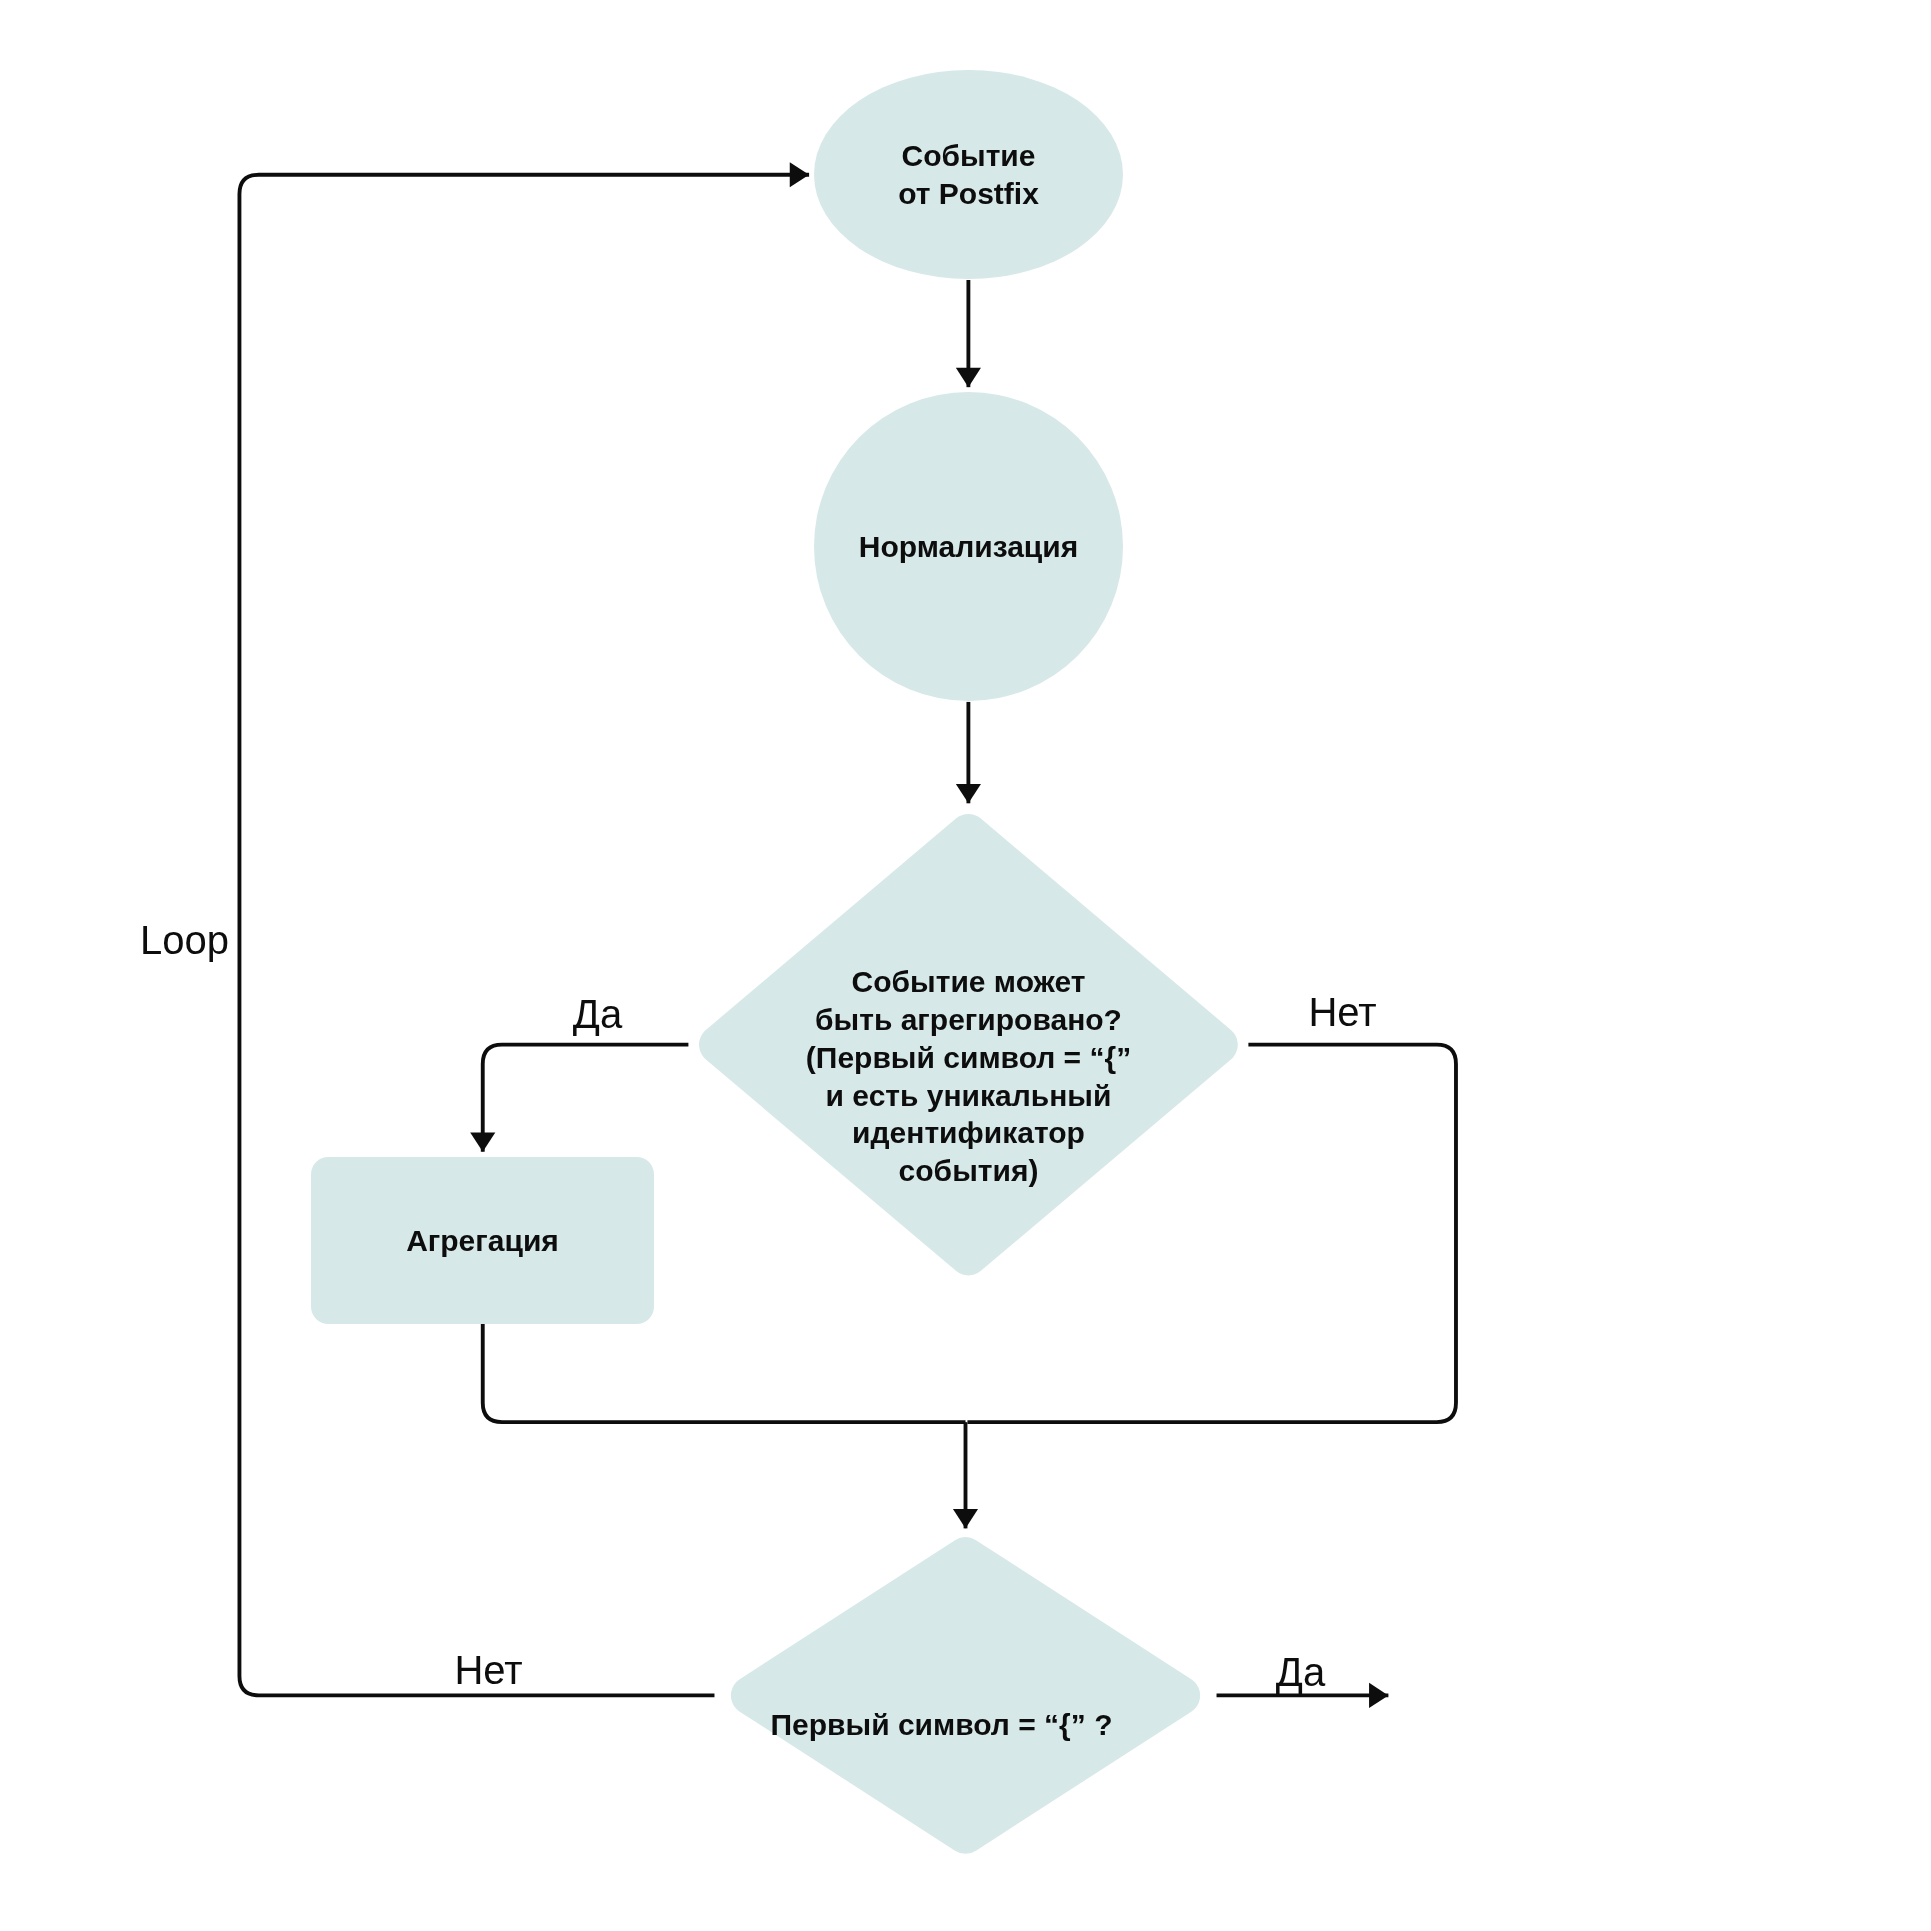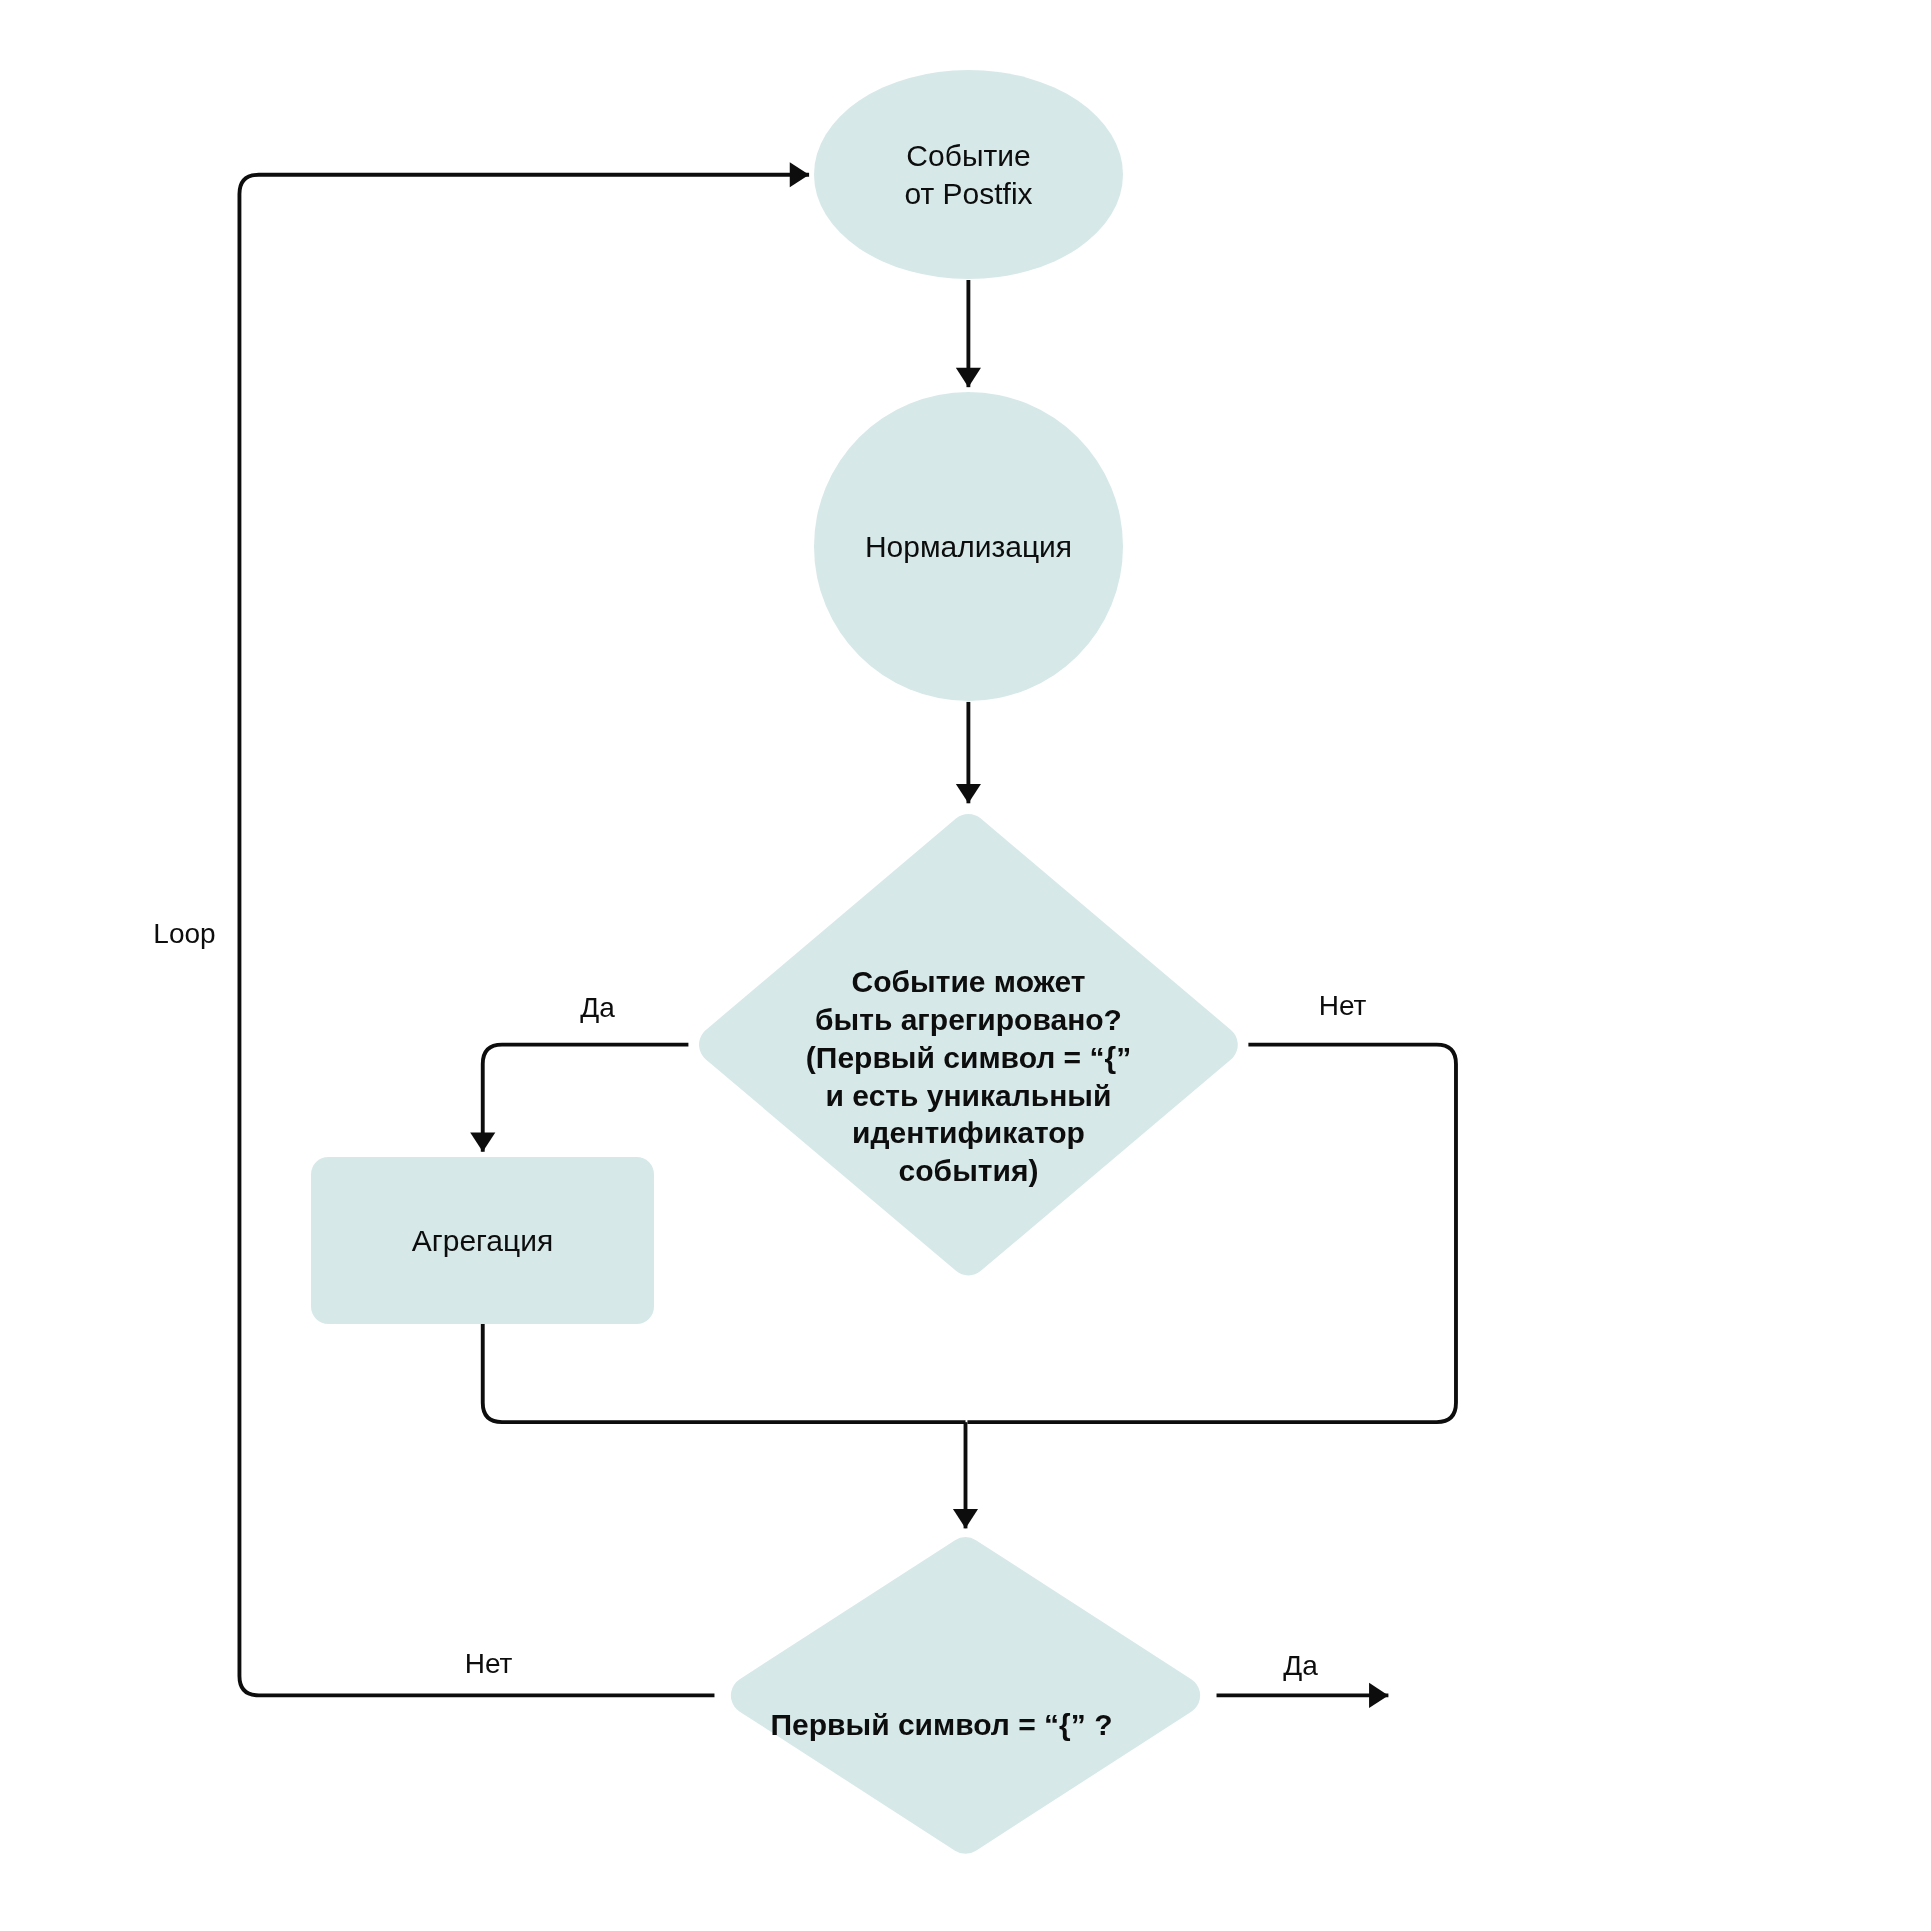--- a/index.html
+++ b/index.html
@@ -33,21 +33,21 @@
     stroke-width: 40;
     stroke-linejoin: round;
   }
   .arrowhead { fill: var(--line, #0d0d0d); }
   .node {
     position: absolute;
     display: flex;
     align-items: center;
     justify-content: center;
     text-align: center;
-    font-weight: normal;
+    font-weight: bold;
     font-size: 30px;
     line-height: 1.26;
     white-space: pre-line;
     color: var(--text, #0d0d0d);
     background: var(--node-fill, #d7e8e8);
   }
   .node.ellipse   { left: 814px;  top: 70px;   width: 309px; height: 209px; border-radius: 50%; }
   .node.circle    { left: 814px;  top: 392px;  width: 309px; height: 309px; border-radius: 50%; }
   .node.rect      { left: 311px;  top: 1157px; width: 343px; height: 167px; border-radius: 17.4px; }
   .node.stadium   { left: 1395px; top: 1591px; width: 389px; height: 207px; border-radius: 103px; }
@@ -63,21 +63,21 @@
     white-space: pre-line;
     color: var(--text, #0d0d0d);
     background: transparent;
   }
   .diamond-label.d1 { left: 679px; top: 900px;  width: 579px; height: 290px; }
   .diamond-label.d2 { left: 652px; top: 1647px; width: 579px; height: 97px; }
   .edge-label {
     position: absolute;
     width: 135px;
     text-align: center;
-    font-size: 28px;
+    font-size: 40px;
     font-weight: 400;
     color: var(--text, #0d0d0d);
     white-space: nowrap;
   }
   .edge-label.loop  { left: 117px;  top: 918px;  }
   .edge-label.yes1  { left: 530px;  top: 992px; }
   .edge-label.no1   { left: 1275px; top: 990px; }
   .edge-label.no2   { left: 421px;  top: 1648px; }
   .edge-label.yes2  { left: 1233px; top: 1650px; }
 </style>

